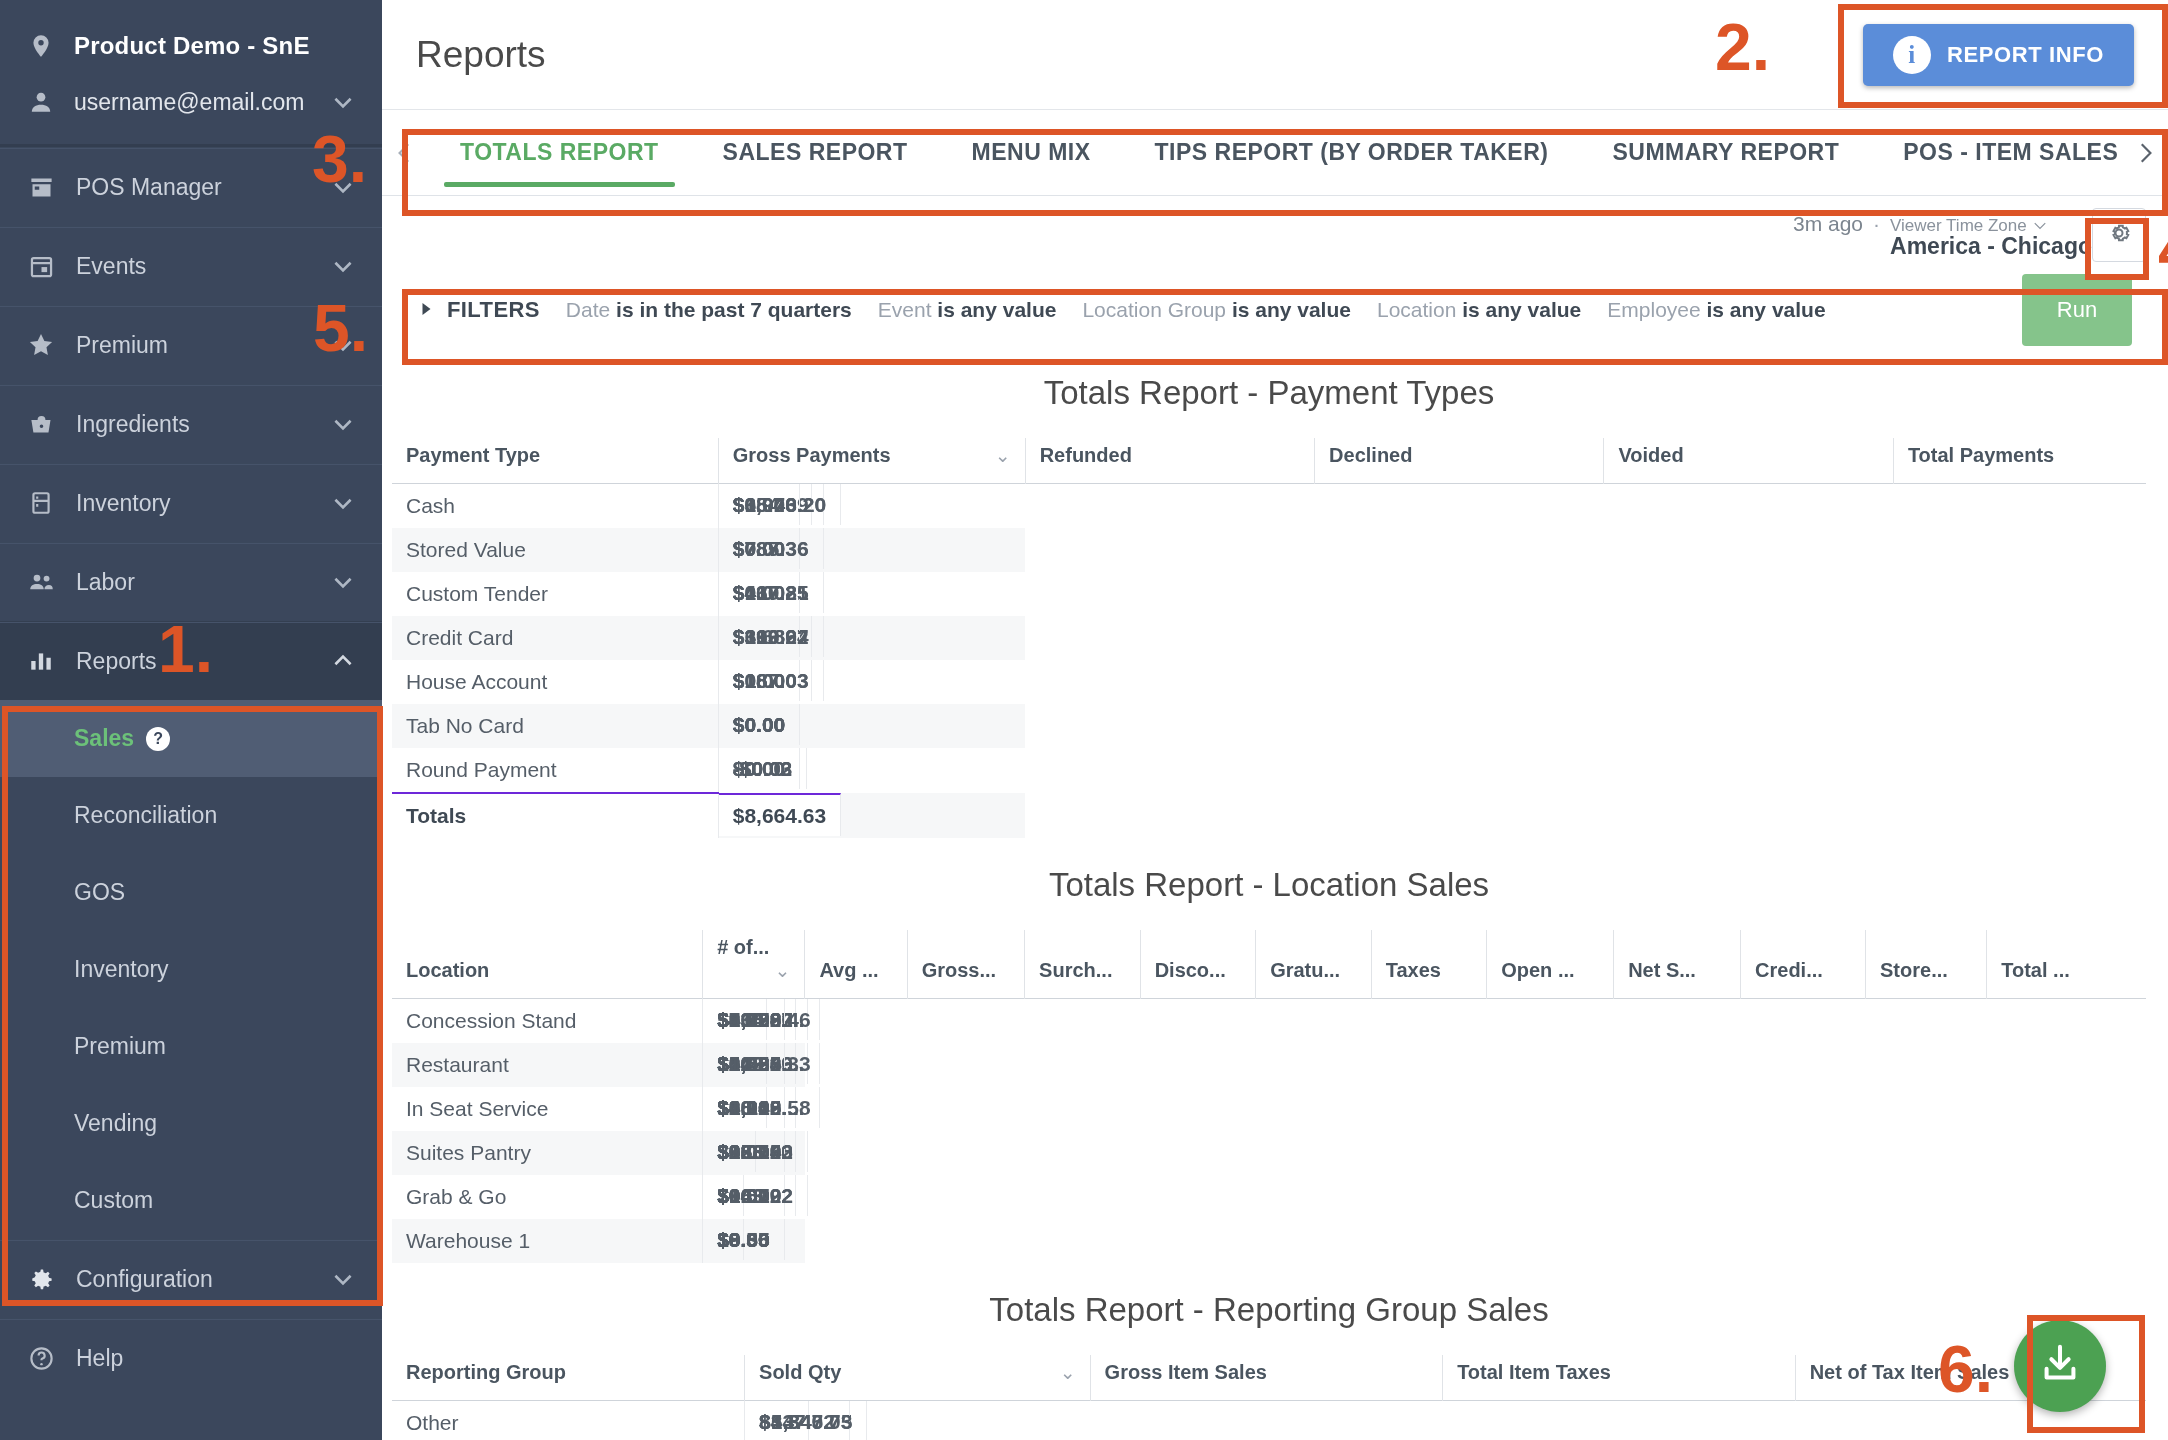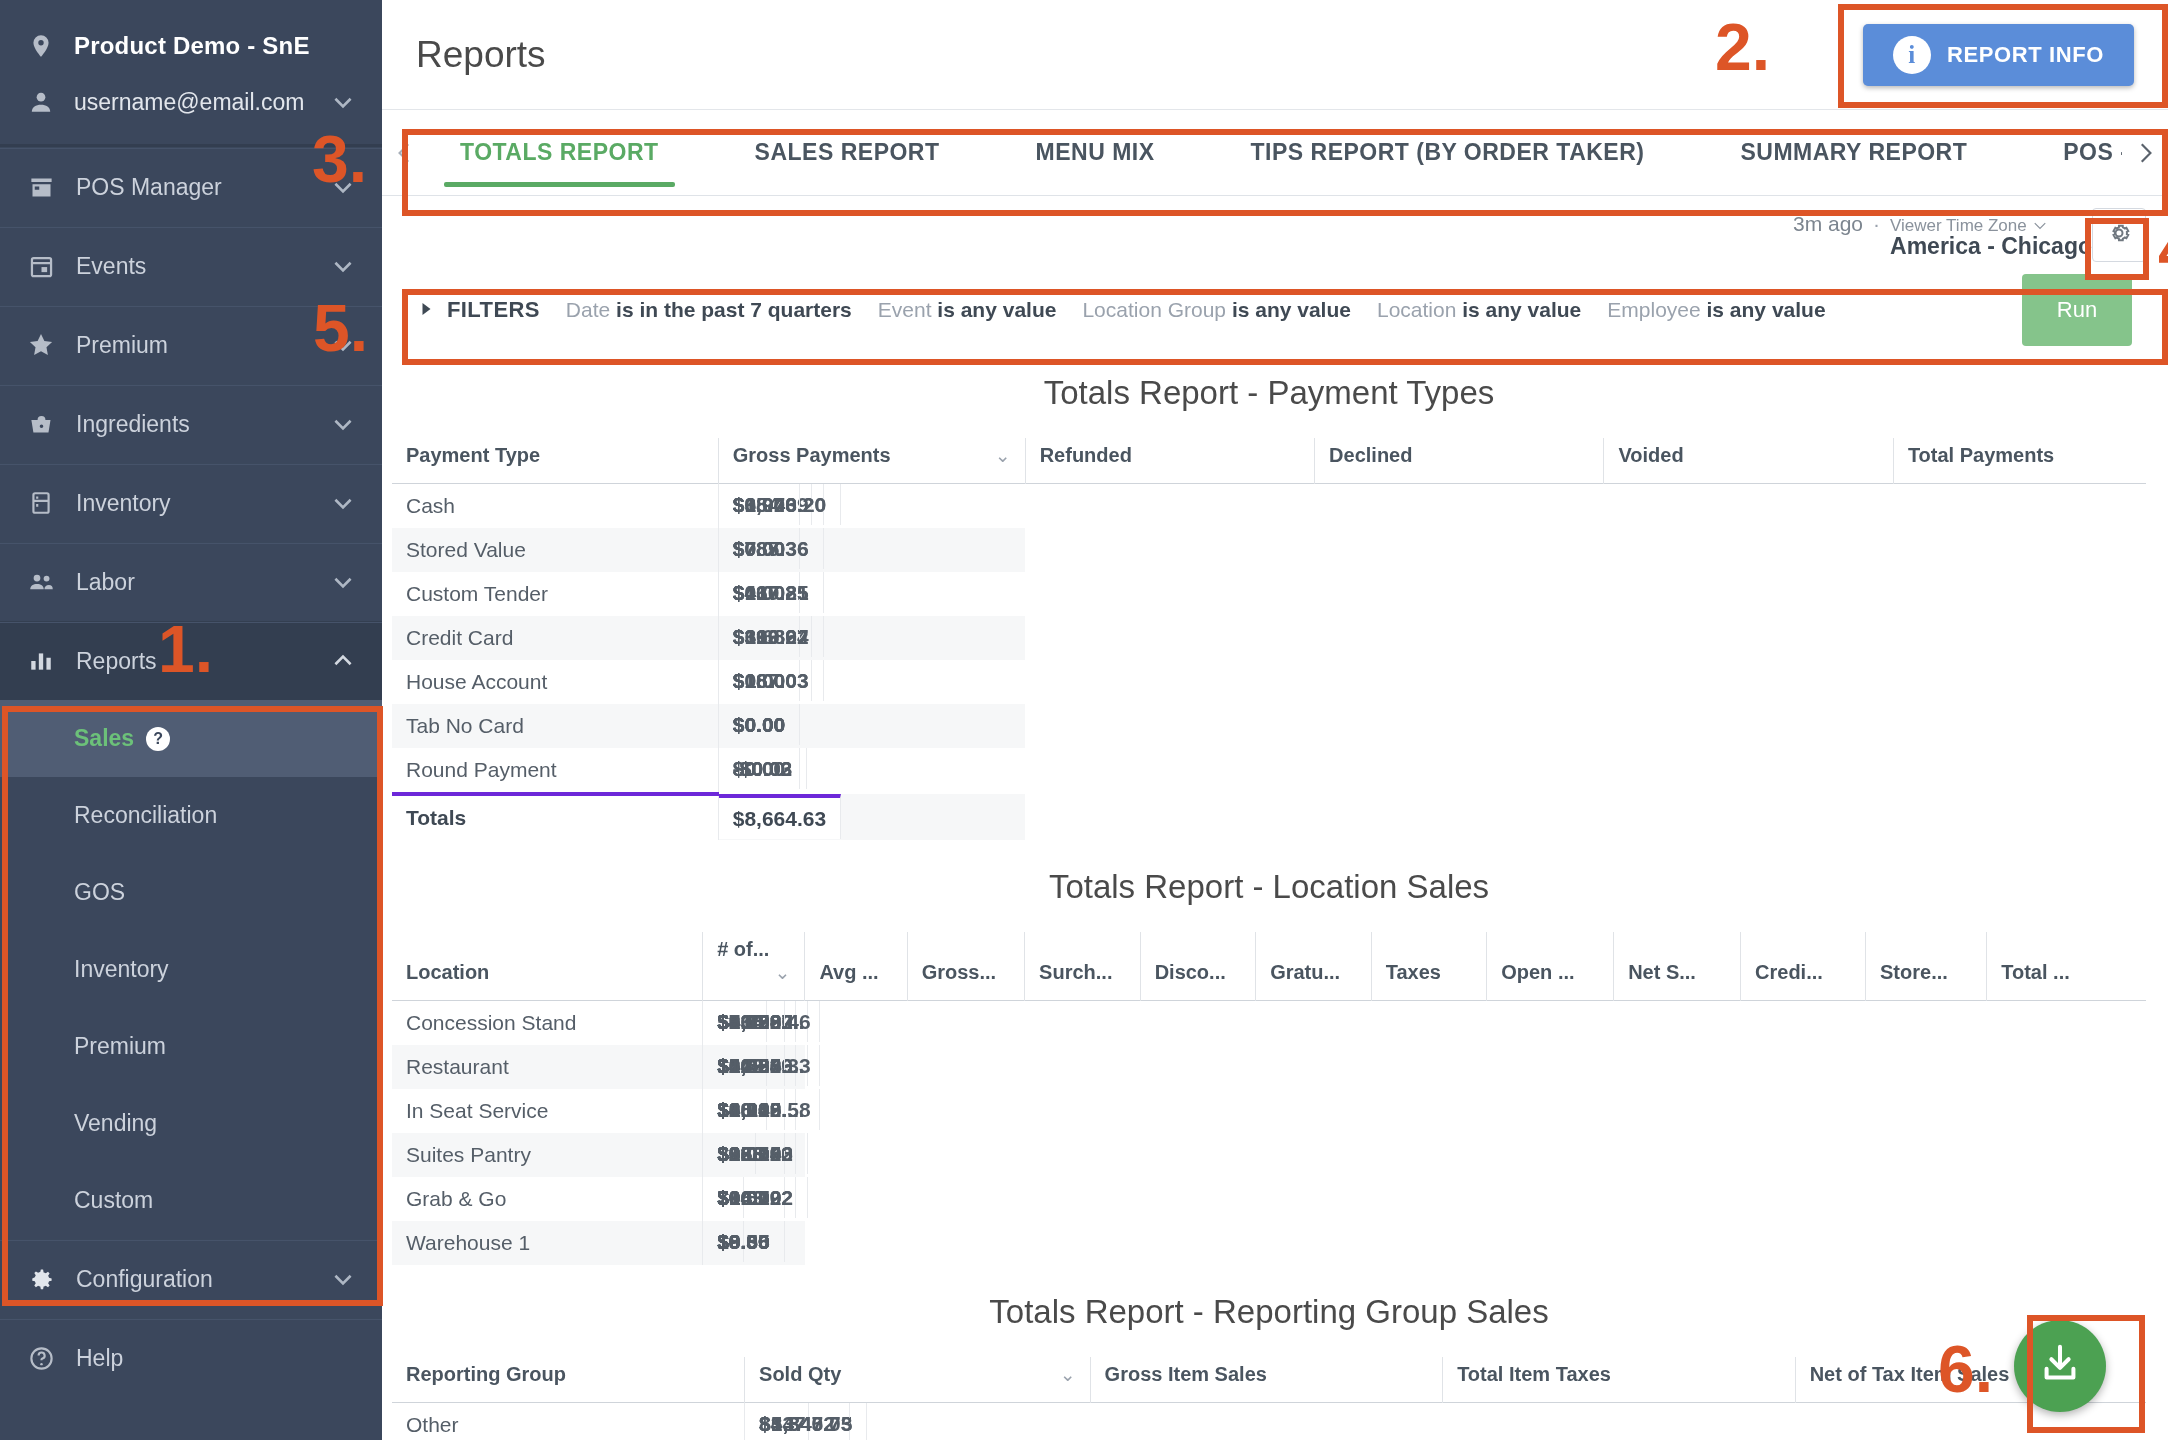--- a/index.html
+++ b/index.html
@@ -46,21 +46,21 @@
       font-weight:bold; letter-spacing:.6px; box-shadow:0 2px 5px rgba(0,0,0,.28); cursor:pointer; }
   .info-circle{ width:38px;height:38px;border-radius:50%;background:#fff;color:#5b8dd9;
       display:flex;align-items:center;justify-content:center;font-size:25px;font-weight:bold;
       font-family:"Liberation Serif",serif; }
 
   
   .tabs-wrap{ height:86px; flex:0 0 86px; background:#fff; display:flex; align-items:stretch;
               border-bottom:1px solid #dfe3e8; }
   .tab-arrow{ width:46px; flex:0 0 46px; display:flex; align-items:center; justify-content:center;
               color:#9aa2ad; font-size:30px; cursor:pointer; }
-  .tabs{ flex:1 1 auto; display:flex; align-items:stretch; overflow:hidden;gap:32px; }
+  .tabs{ flex:1 1 auto; display:flex; align-items:stretch; overflow:hidden; }
   .tab{ display:flex; align-items:center; padding:0 32px; font-size:23px; font-weight:bold;
         color:#4a5560; letter-spacing:.5px; white-space:nowrap; position:relative; cursor:pointer; }
   .tab.active{ color:#5aaa64; }
   .tab.active::after{ content:""; position:absolute; left:16px; right:16px; bottom:8px; height:5px;
         background:#5aaa64; border-radius:2px; }
   .tab.clipped{ overflow:hidden; max-width:278px; }
 
   
   .tzbar{ height:78px; flex:0 0 78px; display:flex; align-items:center; justify-content:flex-end;
           padding:0 22px 0 0; background:#fff; }
@@ -91,21 +91,21 @@
   table.rpt th{ font-size:20px; font-weight:bold; color:#4a5560; text-align:left;
       padding:6px 14px 16px 14px; border-right:1px solid #e0e3e7; white-space:nowrap;
       overflow:hidden; vertical-align:bottom; }
   table.rpt th:last-child{ border-right:none; }
   table.rpt thead tr{ border-bottom:1px solid #cfd4da; }
   table.rpt td{ font-size:21px; color:#555e68; padding:10px 14px; border-right:1px solid #e8eaed;
       white-space:nowrap; overflow:hidden; }
   table.rpt td:last-child{ border-right:none; }
   table.rpt td.num{ text-align:right; }
   table.rpt tbody tr:nth-child(even){ background:#f6f7f8; }
-  table.rpt tr.totals td{ border-top:4px solid #6d28d9; font-weight:bold; color:#3f4954;
+  table.rpt tr.totals td{ border-top:2px solid #6d28d9; font-weight:bold; color:#3f4954;
       background:#fff !important; }
   .sorticon{ float:right; color:#9aa2ad; font-size:19px; font-weight:normal; margin-left:6px; }
 
   .dl-fab{ position:absolute; right:62px; bottom:28px; width:92px; height:92px; border-radius:50%;
        background:#4ca152; display:flex; align-items:center; justify-content:center;
        box-shadow:0 3px 8px rgba(0,0,0,.3); cursor:pointer; }
 
   
   .anno{ position:absolute; border:6px solid #dd5527; pointer-events:none; }
   .num{ position:absolute; color:#dd5527; font-weight:bold; font-size:66px; line-height:1;

